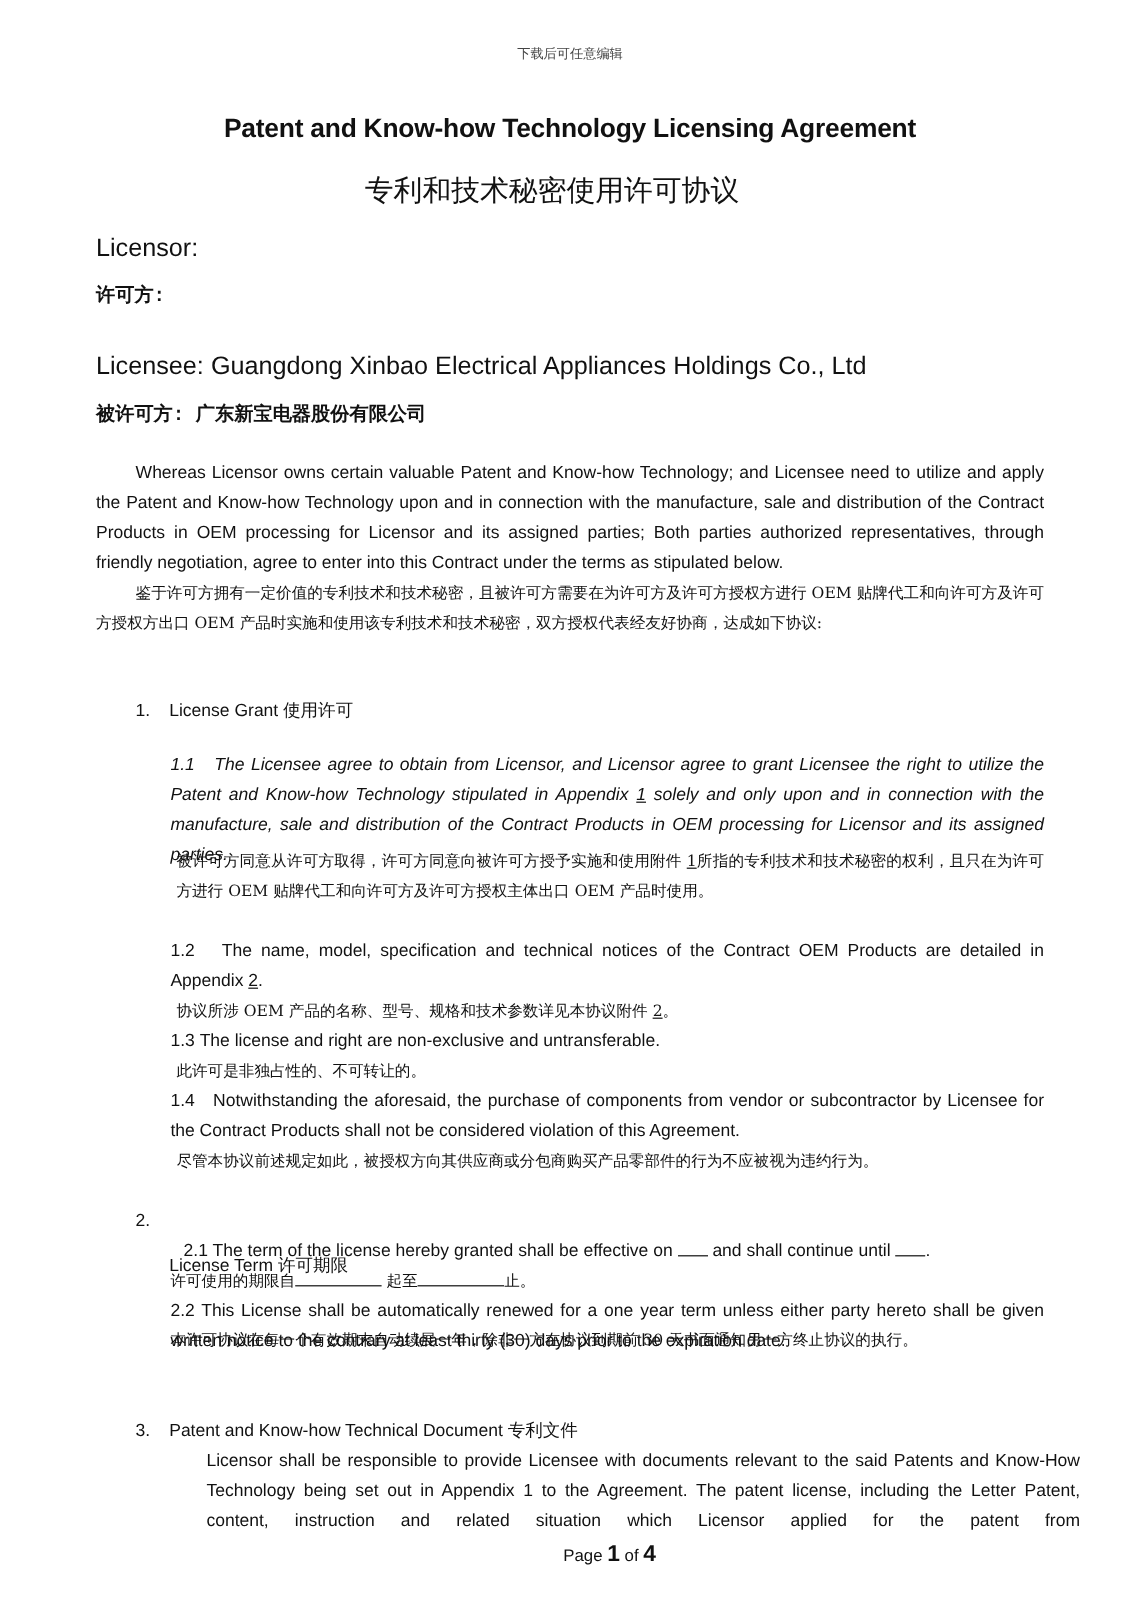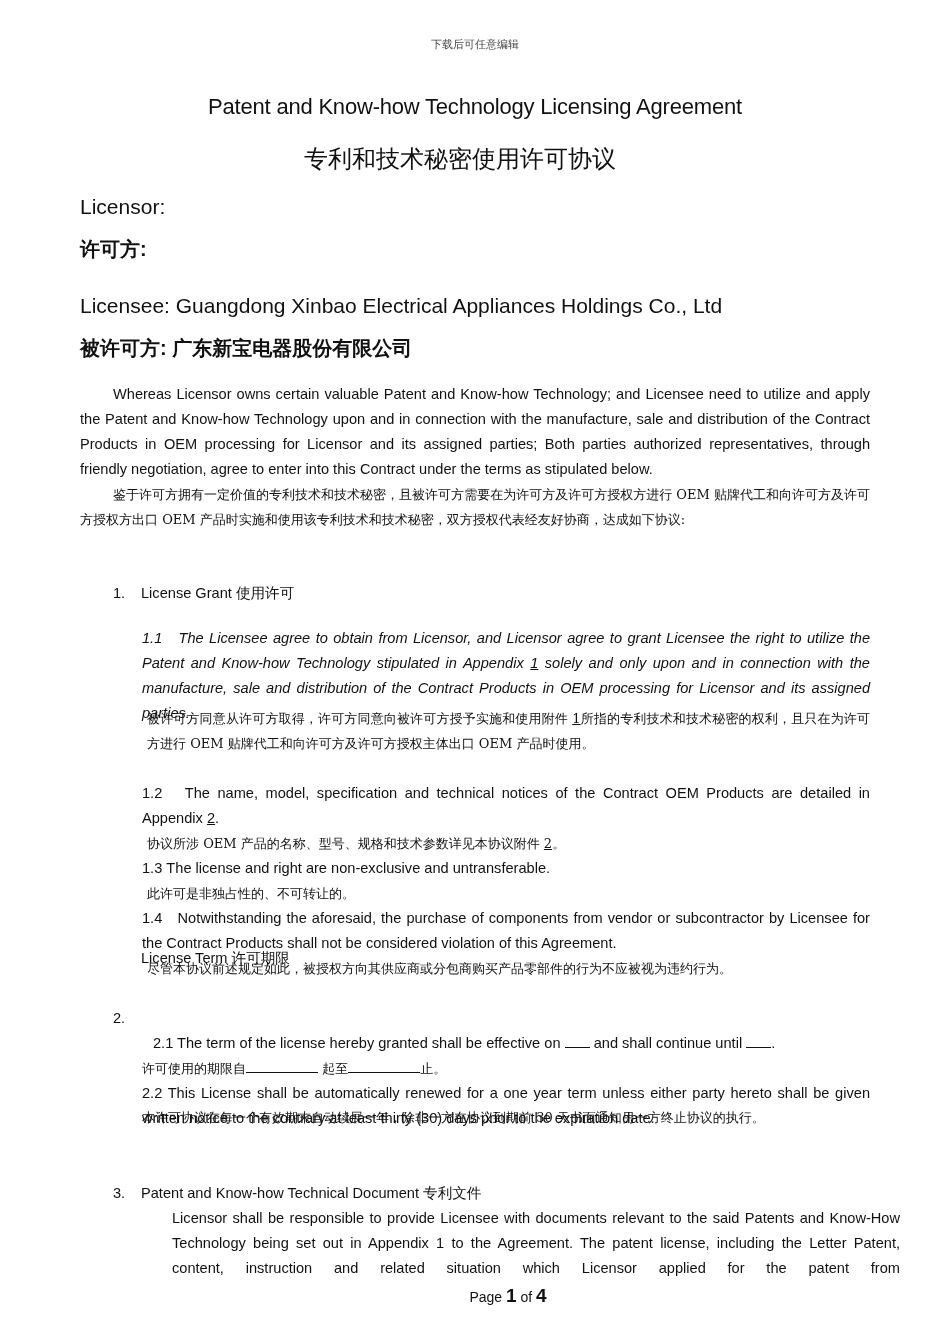--- a/index.html
+++ b/index.html
@@ -1,22 +1,22 @@
 <!DOCTYPE html>
 <html><head>
 <meta charset="utf-8">
 <style>
   html, body { margin: 0; padding: 0; background: #ffffff; }
   body { width: 950px; height: 1344px; position: relative; overflow: hidden; color: #111; font-family: "Liberation Sans", "DejaVu Sans", sans-serif; }
   .abs { position: absolute; }
   .header-note { top: 37px; left: 0; width: 950px; text-align: center; font-size: 11px; color: #444; font-family: "DejaVu Serif", serif; }
-  .title-en { top: 94px; left: 0; width: 950px; text-align: center; font-size: 22px; font-weight: normal; font-family: "Liberation Sans", sans-serif; letter-spacing: -0.2px; }
+  .title-en { top: 94px; left: 0; width: 950px; text-align: center; font-size: 22px; font-weight: bold; font-family: "Liberation Sans", sans-serif; letter-spacing: -0.2px; }
   .title-zh { top: 143px; left: 0; width: 920px; text-align: center; font-size: 24px; font-family: Liberation Mono, monospace; }
   .party-en { left: 80px; font-size: 21px; font-family: "Liberation Sans", sans-serif; }
-  .party-zh { left: 80px; font-size: 20px; font-weight: bold; font-family: Liberation Sans, sans-serif; }
+  .party-zh { left: 80px; font-size: 16px; font-weight: bold; font-family: Liberation Mono, monospace; }
   .body-text { font-size: 14.6px; line-height: 25px; font-family: "Liberation Sans", sans-serif; text-align: justify; }
   .zh { font-family: "DejaVu Serif", serif; font-size: 13px; line-height: 25px; text-align: justify; }
   .justify-last { text-align-last: justify; }
   .u { text-decoration: underline; }
   .blank { display: inline-block; border-bottom: 1px solid #111; height: 14px; vertical-align: baseline; }
   .footer { top: 1285px; left: 0; width: 950px; text-align: center; font-size: 14px; font-family: "Liberation Sans", sans-serif; padding-left: 33px; }
   .footer b { font-size: 19px; }
 </style>
 </head>
 <body>
@@ -55,21 +55,21 @@
   <span>1.3</span>&nbsp;<span>The license and right are non-exclusive and untransferable.</span>
 </div>
 <div class="abs zh" style="top:881px; left:147px; width:723px;">此许可是非独占性的、不可转让的。</div>
 
 <div class="abs body-text" style="top:906px; left:142px; width:728px;">
   <span>1.4</span>&nbsp;&nbsp;&nbsp;<span>Notwithstanding the aforesaid, the purchase of components from vendor or subcontractor by Licensee for the Contract Products shall not be considered violation of this Agreement.</span>
 </div>
 <div class="abs zh" style="top:956px; left:147px; width:723px;">尽管本协议前述规定如此，被授权方向其供应商或分包商购买产品零部件的行为不应被视为违约行为。</div>
 
 <div class="abs body-text" style="top:1006px; left:113px;">2.</div>
-<div class="abs body-text" style="top:946px; left:141px;">License Term 许可期限</div>
+<div class="abs body-text" style="top:1043px; left:141px;">License Term 许可期限</div>
 
 <div class="abs body-text" style="top:1031px; left:153px; width:728px;">
   <span>2.1 The term of the license hereby granted shall be effective on </span><span class="blank" style="width:25px;"></span><span> and shall continue until </span><span class="blank" style="width:25px;"></span><span>.</span>
 </div>
 <div class="abs zh" style="top:1056px; left:142px; width:728px;">
   <span>许可使用的期限自</span><span class="blank" style="width:72px;"></span><span> 起至</span><span class="blank" style="width:72px;"></span><span>止。</span>
 </div>
 
 <div class="abs body-text" style="top:1081px; left:142px; width:728px;">2.2 This License shall be automatically renewed for a one year term unless either party hereto shall be given written notice to the contrary at least thirty (30) days prior to the expiration date.</div>
 <div class="abs zh" style="top:1105px; left:142px; width:728px;">本许可协议在每一个有效期末自动续展一年，除非一方在协议到期前 30 天书面通知另一方终止协议的执行。</div>

